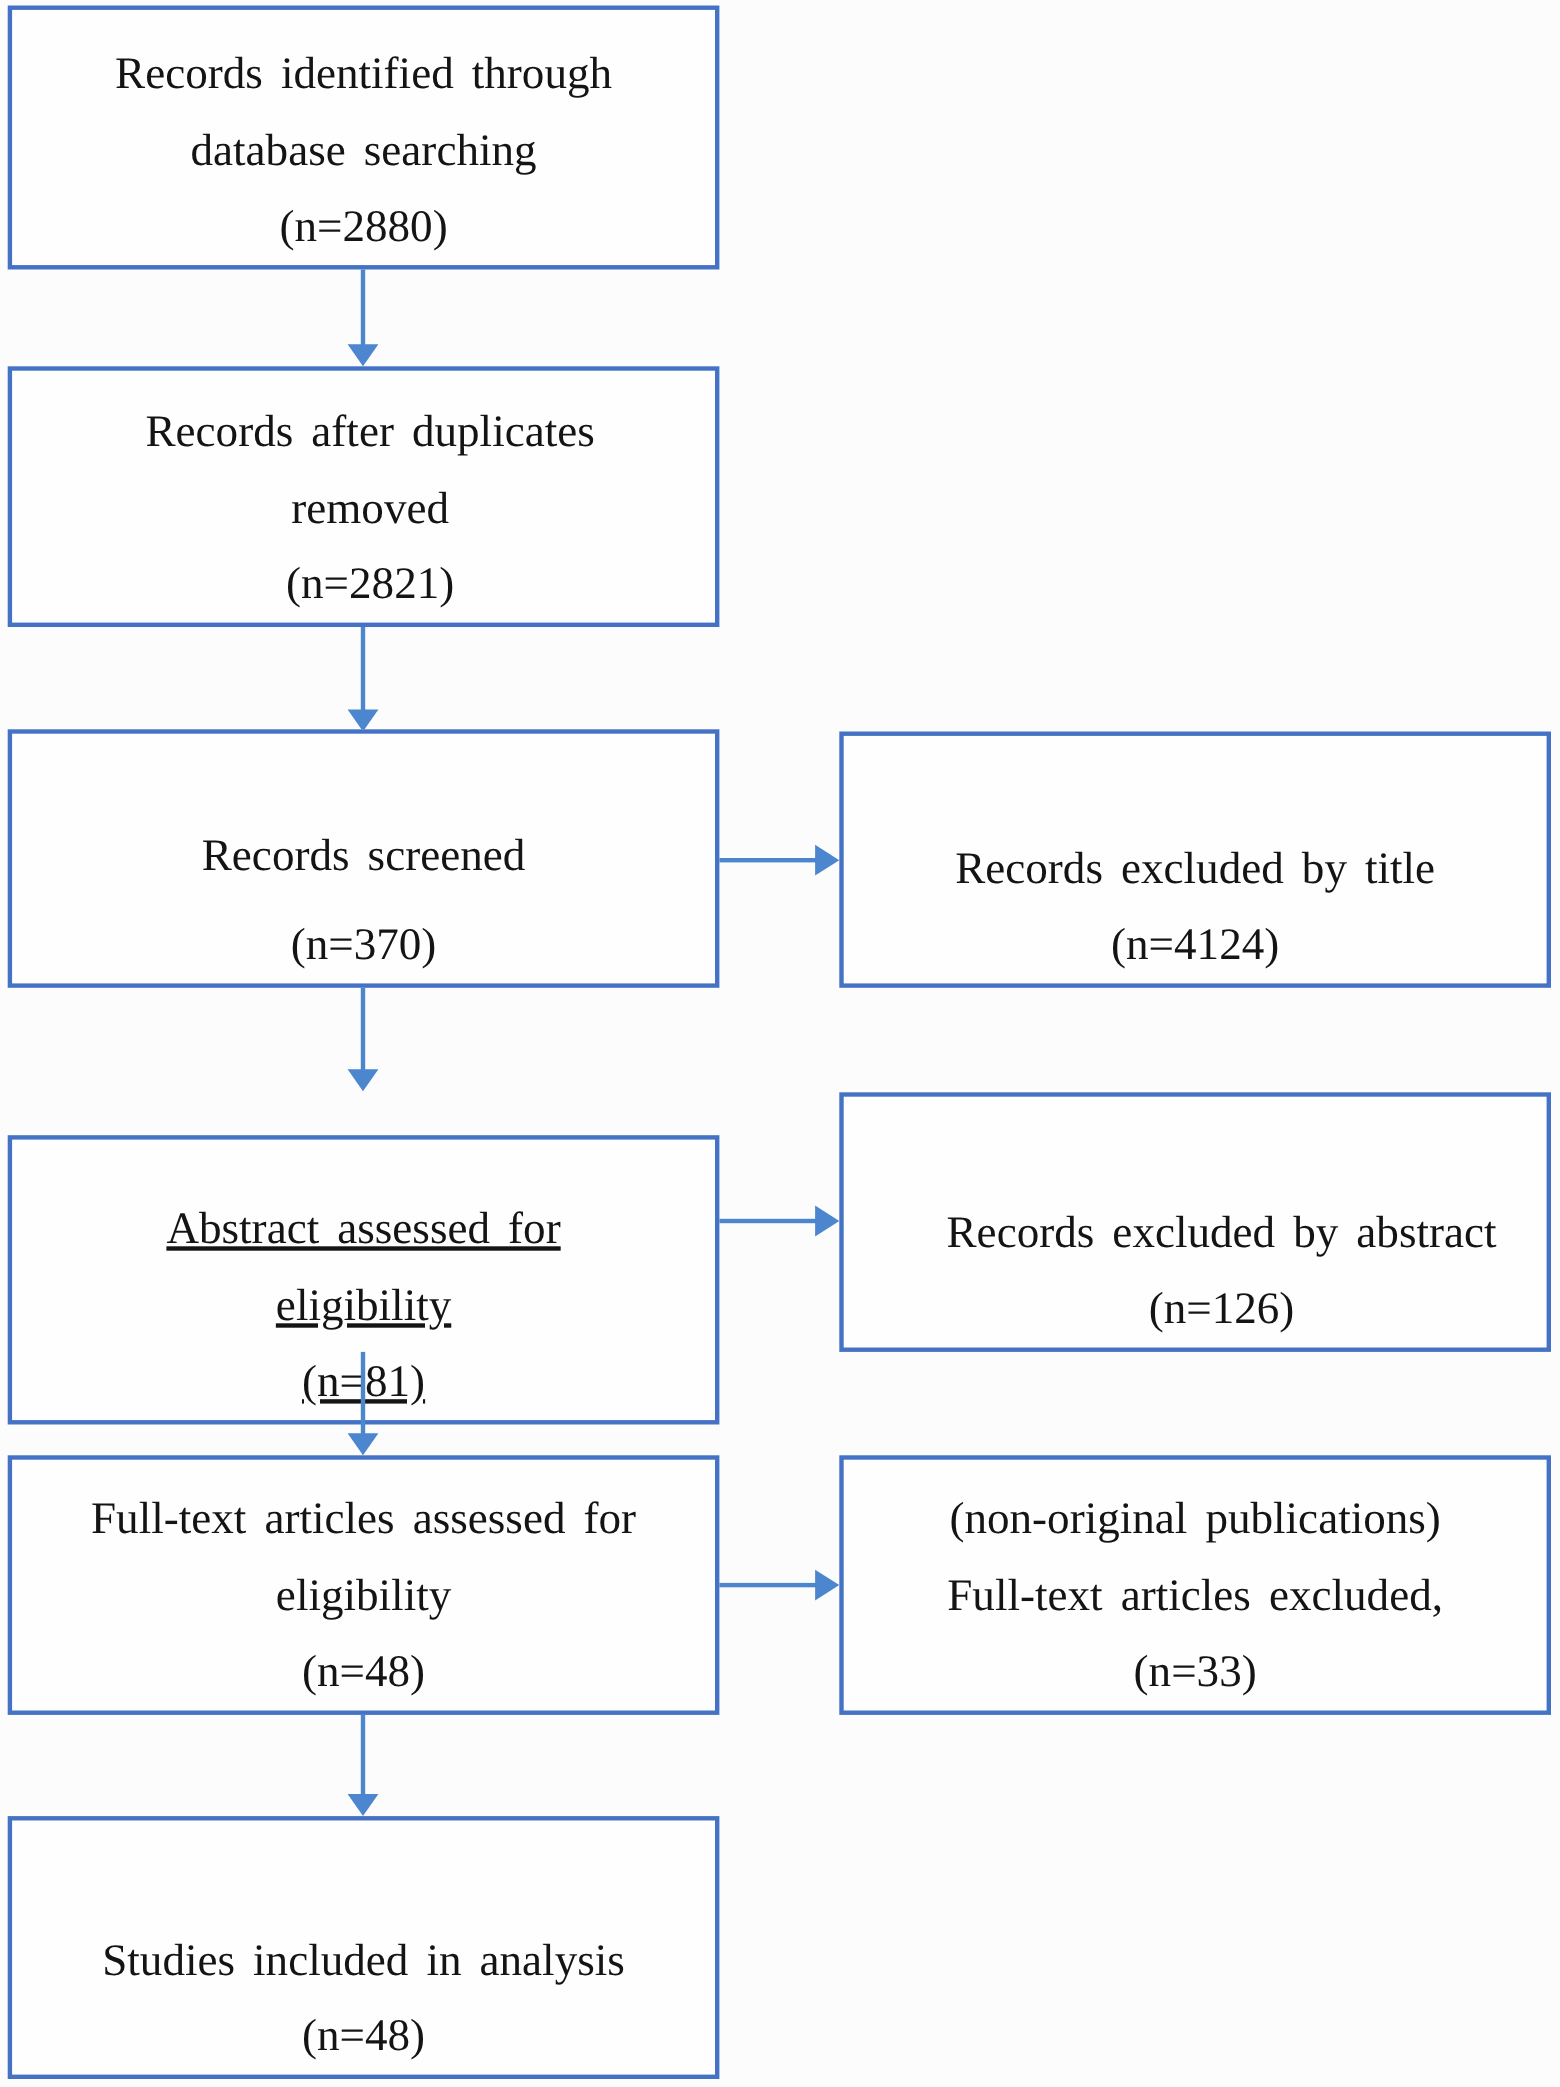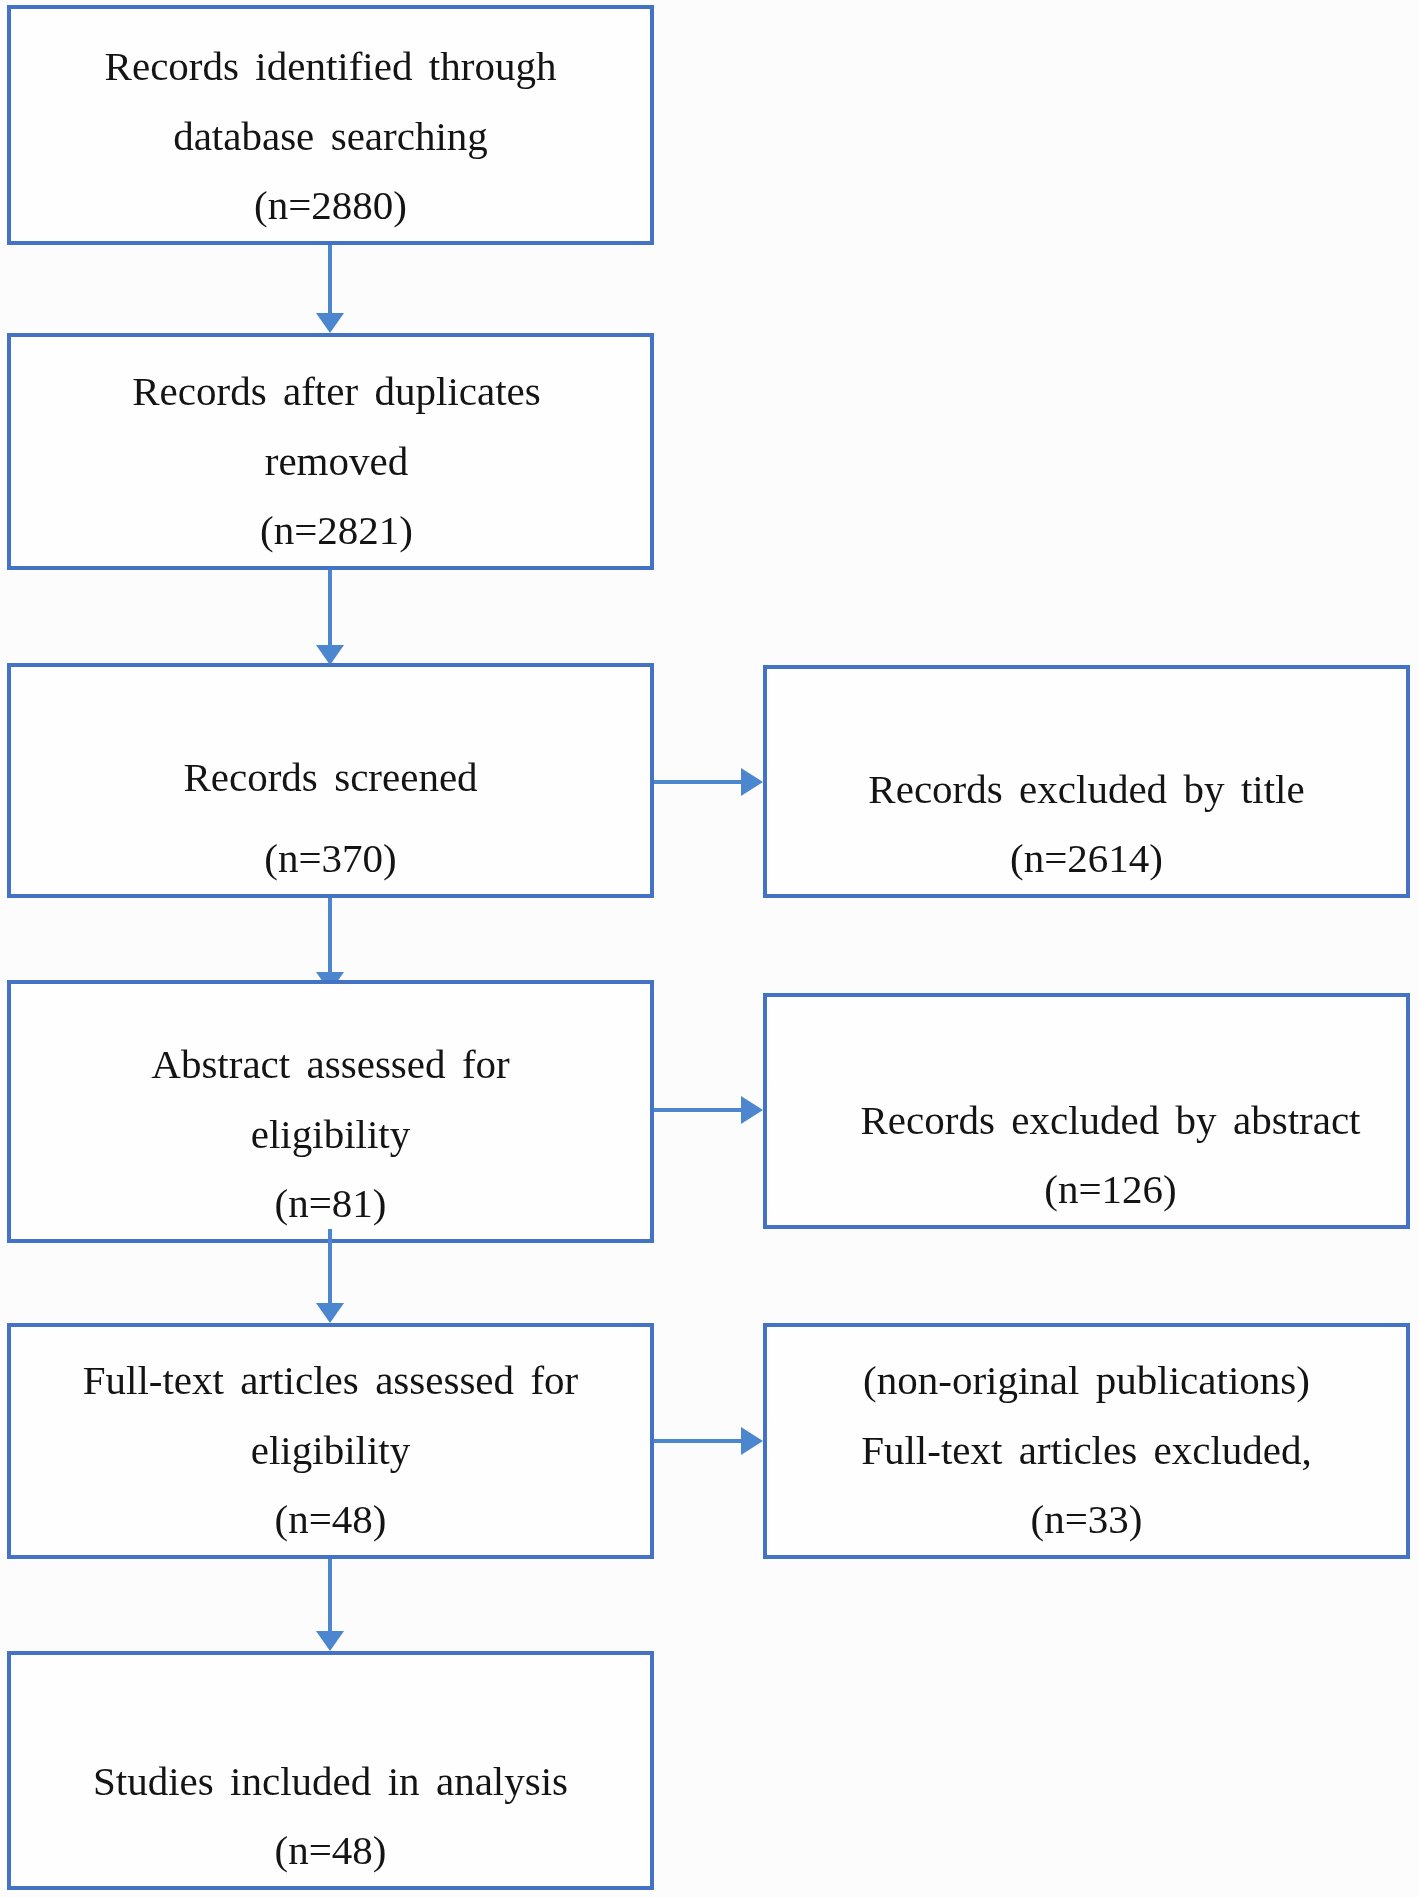--- a/index.html
+++ b/index.html
@@ -93,27 +93,27 @@
   <div class="node col-left" style="top:663px; height:235px;gap:12px;">
     <div class="line">Records screened</div>
     <div class="line">(n=370)</div>
   </div>
 
   <div class="hline" style="top:780px;"></div>
   <div class="tri-right" style="top:768px;"></div>
 
   <div class="node col-right" style="top:665px; height:233px;">
     <div class="line">Records excluded by title</div>
-    <div class="line">(n=2614)</div>
+    <div class="line">(n=4124)</div>
   </div>
 
   <div class="vline" style="top:898px; height:76px;"></div>
   <div class="tri-down" style="top:972px;"></div>
 
-  <div class="node col-left" style="top:980px; height:263px;">
+  <div class="node col-left" style="top:1032px; height:263px;text-decoration:underline;">
     <div class="line">Abstract assessed for</div>
     <div class="line">eligibility</div>
     <div class="line">(n=81)</div>
   </div>
 
   <div class="hline" style="top:1108px;"></div>
   <div class="tri-right" style="top:1096px;"></div>
 
   <div class="node col-right" style="top:993px; height:236px;padding-left:48px;">
     <div class="line">Records excluded by abstract</div>

